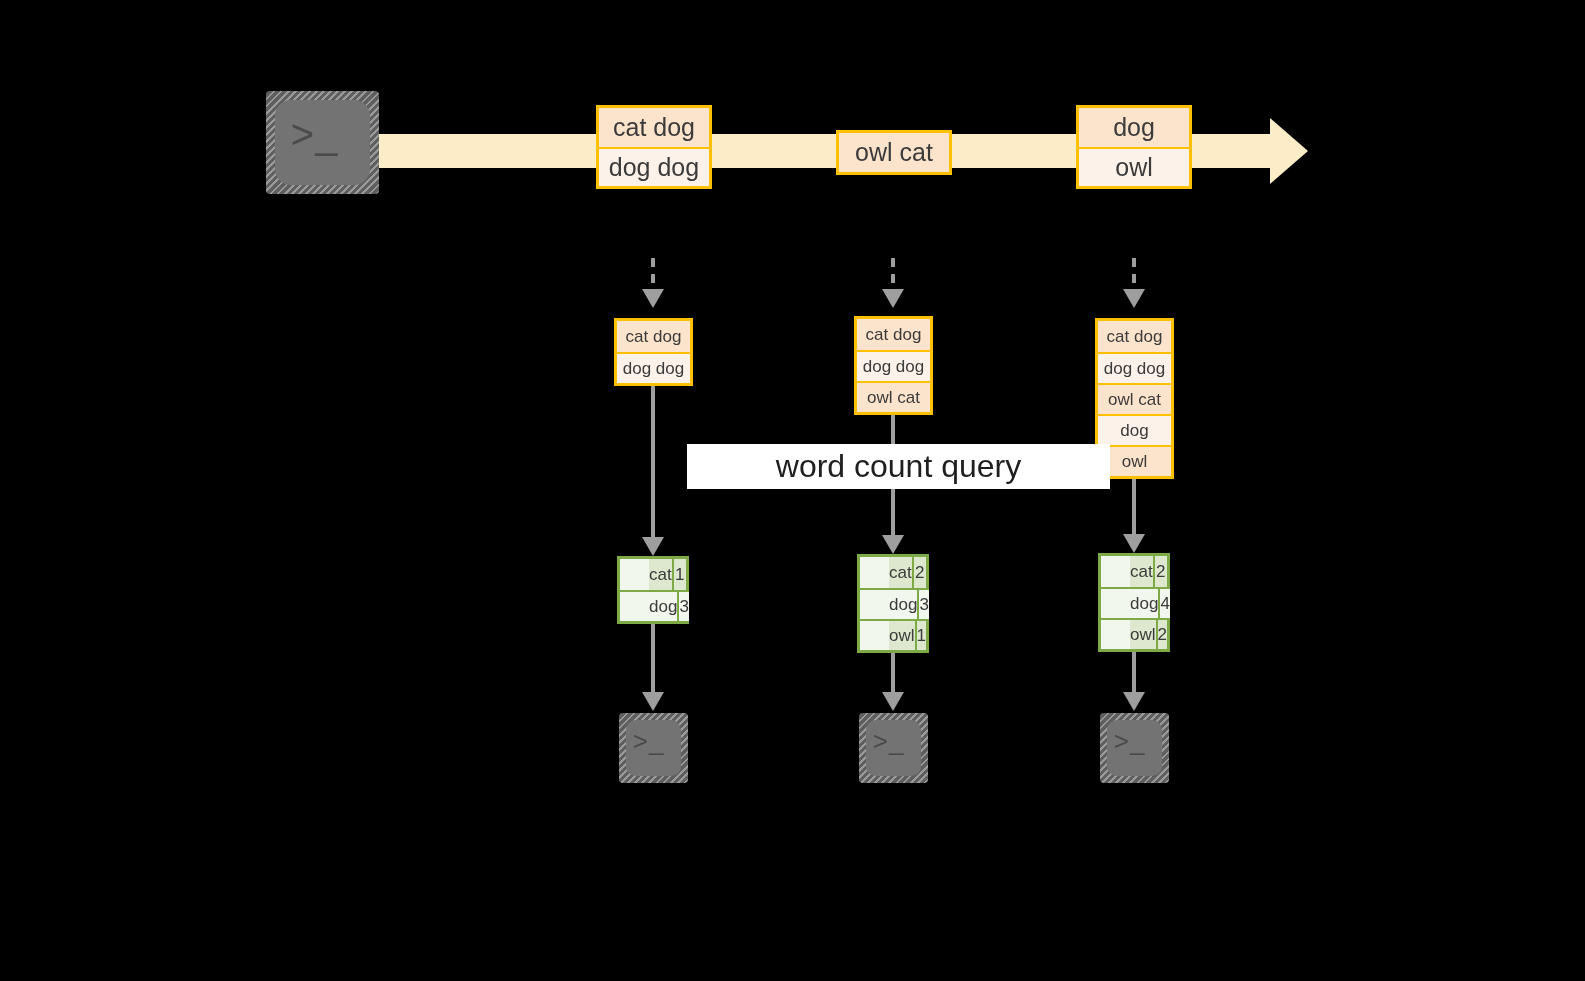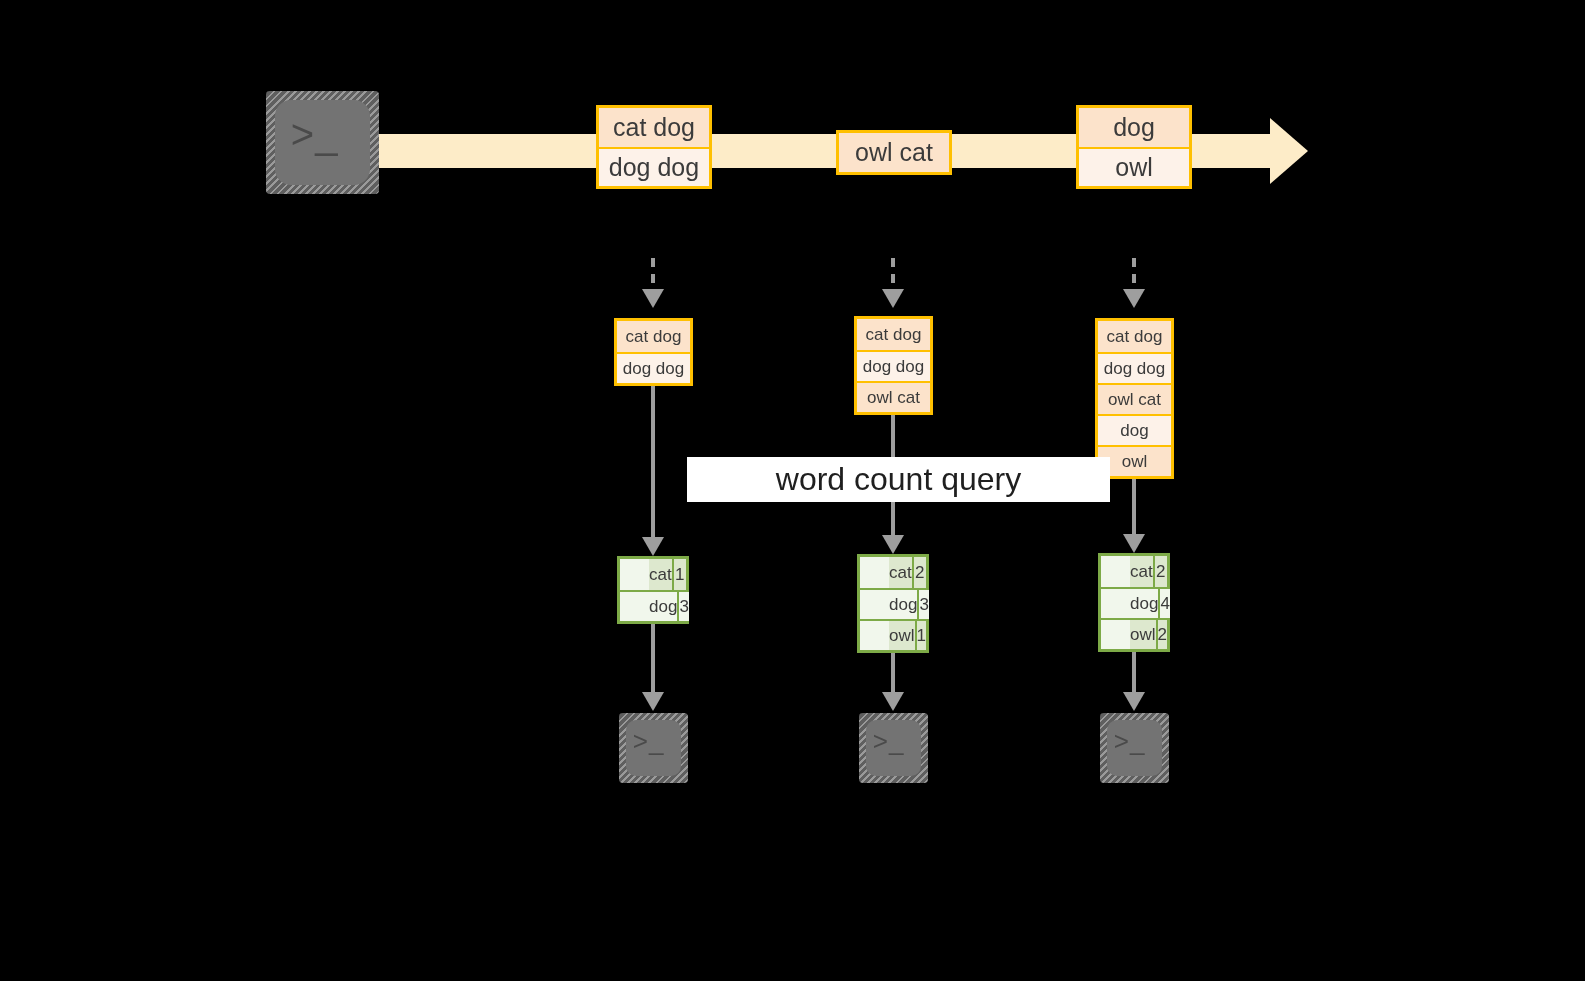--- a/index.html
+++ b/index.html
@@ -298,15 +298,15 @@
 
   <div class="vline" style="left:1132px; top:652px; height:44px;"></div>
   <div class="vhead" style="left:1123px; top:692px;"></div>
 
   <div class="terminal small" style="left:1100px; top:713px; width:69px; height:70px;">
     <div class="hatch"></div>
     <div class="face"></div>
     <div class="prompt">&gt;_</div>
   </div>
 
-  <div class="query-label" style="left:687px; top:457px; width:423px; height:45px;">word count query</div>
+  <div class="query-label" style="left:687px; top:444px; width:423px; height:45px;">word count query</div>
 
 </div>
 
 </body></html>

